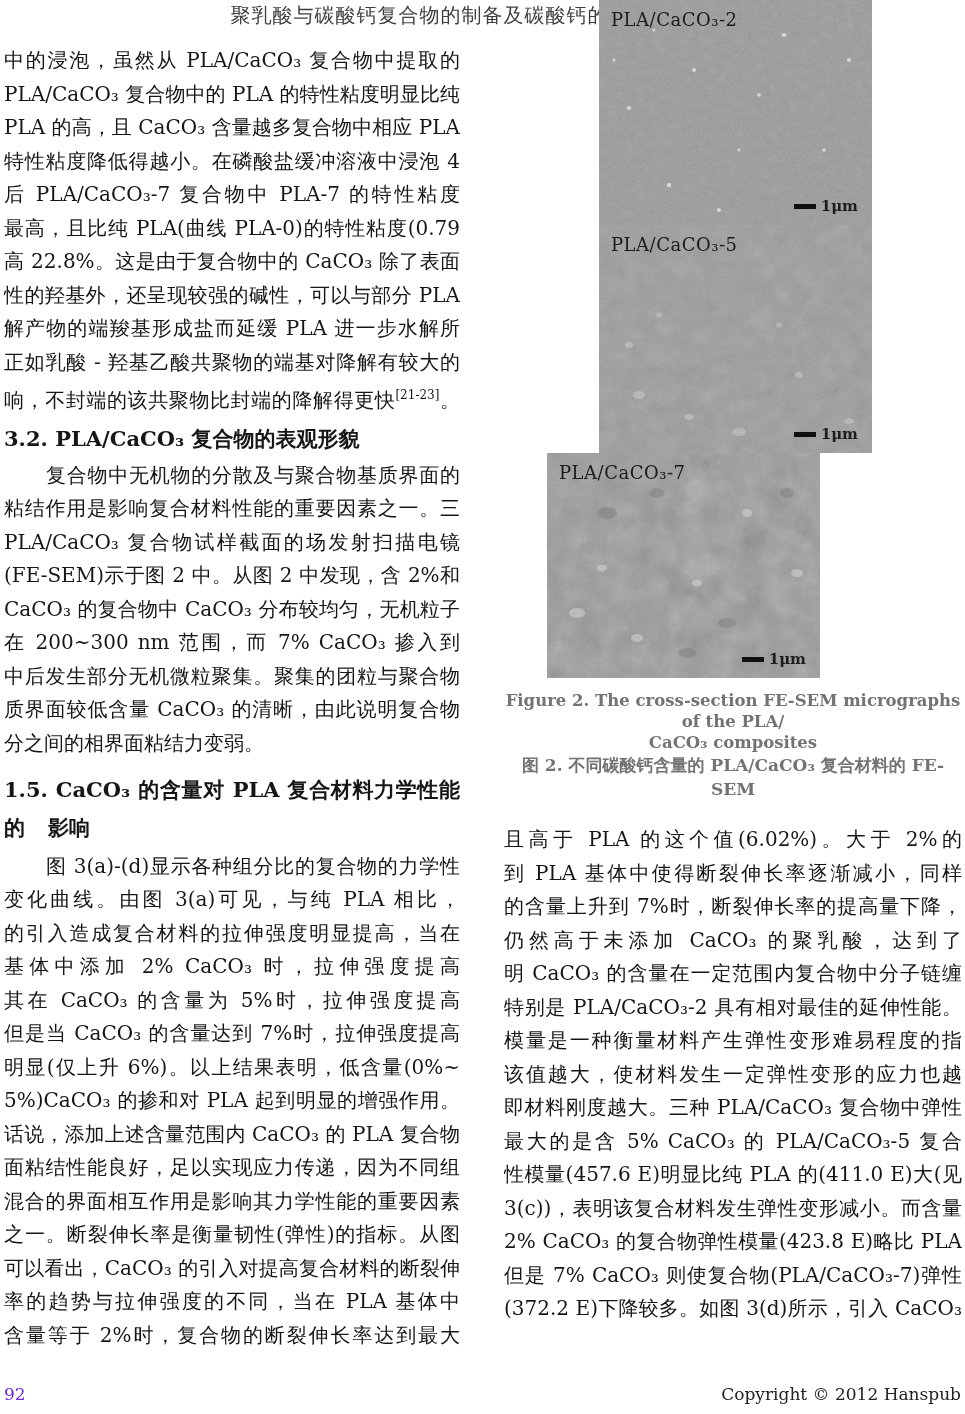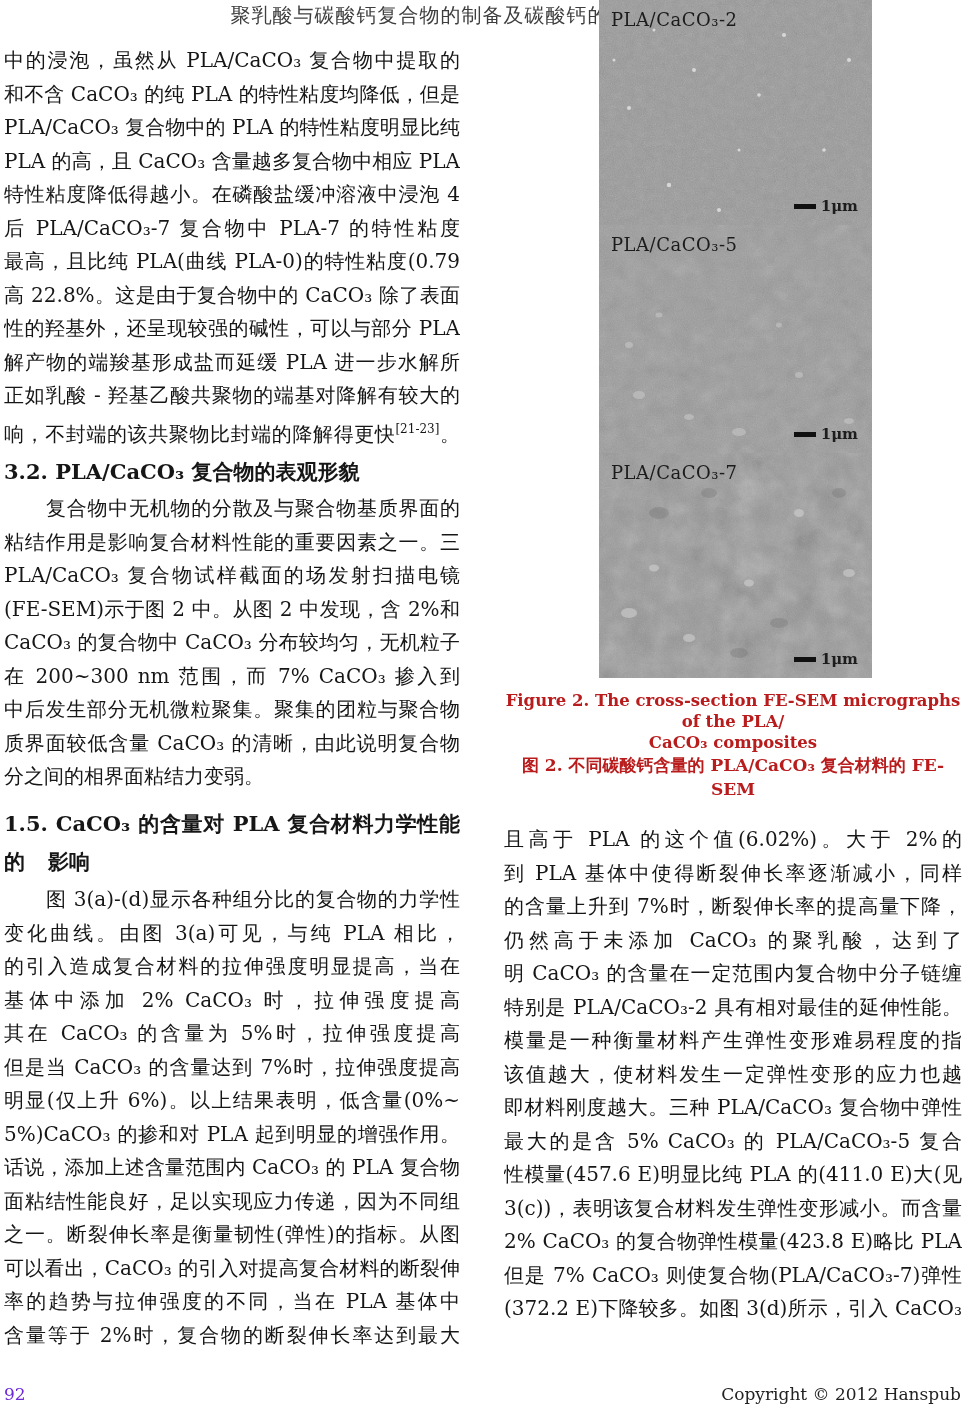--- a/index.html
+++ b/index.html
@@ -46,21 +46,21 @@
   .sem-3 { margin-top:7px; height:225px; }
   .sem svg { display:block; width:100%; height:100%; }
   .sem-label {
     position:absolute; top:9px; left:12px;
     font-size:18px; color:#1b1b1b; letter-spacing:0.5px;
   }
   .scalebar { position:absolute; right:14px; bottom:10px; display:flex; align-items:center; }
   .scalebar .bar { display:block; width:22px; height:5px; background:#101010; margin-right:5px; }
   .scalebar .sb-text { font-size:15px; font-weight:bold; color:#1d1d1d; }
 
-  .caption { margin-top:12px; text-align:center; font-weight:bold; color:#b91c1c; }
+  .caption { margin-top:12px; text-align:center; font-weight:bold; color:#737373; }
   .caption .cap-en { font-size:16.5px; line-height:21px; }
   .caption .cap-zh { font-size:17px; line-height:24px; }
 
   .col-right .para { margin-top:22px; }
 
   .footer-page { position:absolute; left:4px; top:1384px; font-size:17px; color:#6d28d9; }
   .footer-copy { position:absolute; right:4px; top:1384px; font-size:17px; color:#222; }
 
   .defs-svg { position:absolute; width:0; height:0; }
 </style>
@@ -88,21 +88,20 @@
   </defs>
 </svg>
 
 <div class="page">
 
   <div class="header-title">聚乳酸与碳酸钙复合物的制备及碳酸钙的降解抑制作用</div>
 
   <div class="col-left">
     <div class="para">
         <div class="pline">中的浸泡，虽然从 PLA/CaCO₃ 复合物中提取的 PLA</div>
-        <div class="pline">和不含 CaCO₃ 的纯 PLA 的特性粘度均降低，但是</div>
         <div class="pline">PLA/CaCO₃ 复合物中的 PLA 的特性粘度明显比纯</div>
         <div class="pline">PLA 的高，且 CaCO₃ 含量越多复合物中相应 PLA 的</div>
         <div class="pline">特性粘度降低得越小。在磷酸盐缓冲溶液中浸泡 4 周</div>
         <div class="pline">后 PLA/CaCO₃-7 复合物中 PLA-7 的特性粘度(0.97 dL/g)</div>
         <div class="pline">最高，且比纯 PLA(曲线 PLA-0)的特性粘度(0.79 dL/g)</div>
         <div class="pline">高 22.8%。这是由于复合物中的 CaCO₃ 除了表面亲水</div>
         <div class="pline">性的羟基外，还呈现较强的碱性，可以与部分 PLA 水</div>
         <div class="pline">解产物的端羧基形成盐而延缓 PLA 进一步水解所致。</div>
         <div class="pline">正如乳酸 - 羟基乙酸共聚物的端基对降解有较大的影</div>
         <div class="pline">响，不封端的该共聚物比封端的降解得更快<sup>[21-23]</sup>。</div>
@@ -127,20 +126,21 @@
         <div class="pline">图 3(a)-(d)显示各种组分比的复合物的力学性能</div>
         <div class="pline">变化曲线。由图 3(a)可见，与纯 PLA 相比，CaCO₃</div>
         <div class="pline">的引入造成复合材料的拉伸强度明显提高，当在 PLA</div>
         <div class="pline">基体中添加 2% CaCO₃ 时，拉伸强度提高 25.7%，尤</div>
         <div class="pline">其在 CaCO₃ 的含量为 5%时，拉伸强度提高 32.2%，</div>
         <div class="pline">但是当 CaCO₃ 的含量达到 7%时，拉伸强度提高则不</div>
         <div class="pline">明显(仅上升 6%)。以上结果表明，低含量(0%~</div>
         <div class="pline">5%)CaCO₃ 的掺和对 PLA 起到明显的增强作用。换句</div>
         <div class="pline">话说，添加上述含量范围内 CaCO₃ 的 PLA 复合物界</div>
         <div class="pline">面粘结性能良好，足以实现应力传递，因为不同组分</div>
+        <div class="pline">混合的界面相互作用是影响其力学性能的重要因素</div>
         <div class="pline">之一。断裂伸长率是衡量韧性(弹性)的指标。从图 3(b)</div>
         <div class="pline">可以看出，CaCO₃ 的引入对提高复合材料的断裂伸长</div>
         <div class="pline">率的趋势与拉伸强度的不同，当在 PLA 基体中 CaCO₃</div>
         <div class="pline">含量等于 2%时，复合物的断裂伸长率达到最大(7.54%)，</div>
       </div>
   </div>
 
   <div class="col-right">
 
     <figure class="sem sem-1" style="margin-block:0; margin-inline:0; margin-left:95px;">
@@ -186,21 +186,21 @@
             <ellipse cx="180" cy="100" rx="3" ry="2.5"></ellipse>
         </g>
       </svg>
       <span class="sem-label">PLA/CaCO₃-5</span>
       <span class="scalebar">
         <i class="bar"></i>
         <b class="sb-text">1μm</b>
       </span>
     </figure>
 
-    <figure class="sem sem-3" style="margin-block:0; margin-inline:0; margin-left:95px;">
+    <figure class="sem sem-3" style="margin-block:0; margin-inline:0; margin-left:43px;">
       <svg viewBox="0 0 273 225" preserveAspectRatio="none" xmlns="http://www.w3.org/2000/svg">
         <rect width="273" height="225" fill="#959595"></rect>
         <rect width="273" height="225" filter="url(#coarseF3)" opacity="0.5"></rect>
         <rect width="273" height="225" filter="url(#grainF)" opacity="0.22"></rect>
         <g fill="#d0d0d0" opacity="0.6">
           <ellipse cx="30" cy="160" rx="8" ry="5"></ellipse>
             <ellipse cx="90" cy="185" rx="6" ry="4"></ellipse>
           <ellipse cx="200" cy="60" rx="5" ry="4"></ellipse>
             <ellipse cx="250" cy="120" rx="6" ry="4"></ellipse>
           <ellipse cx="150" cy="130" rx="5" ry="3.5"></ellipse>

